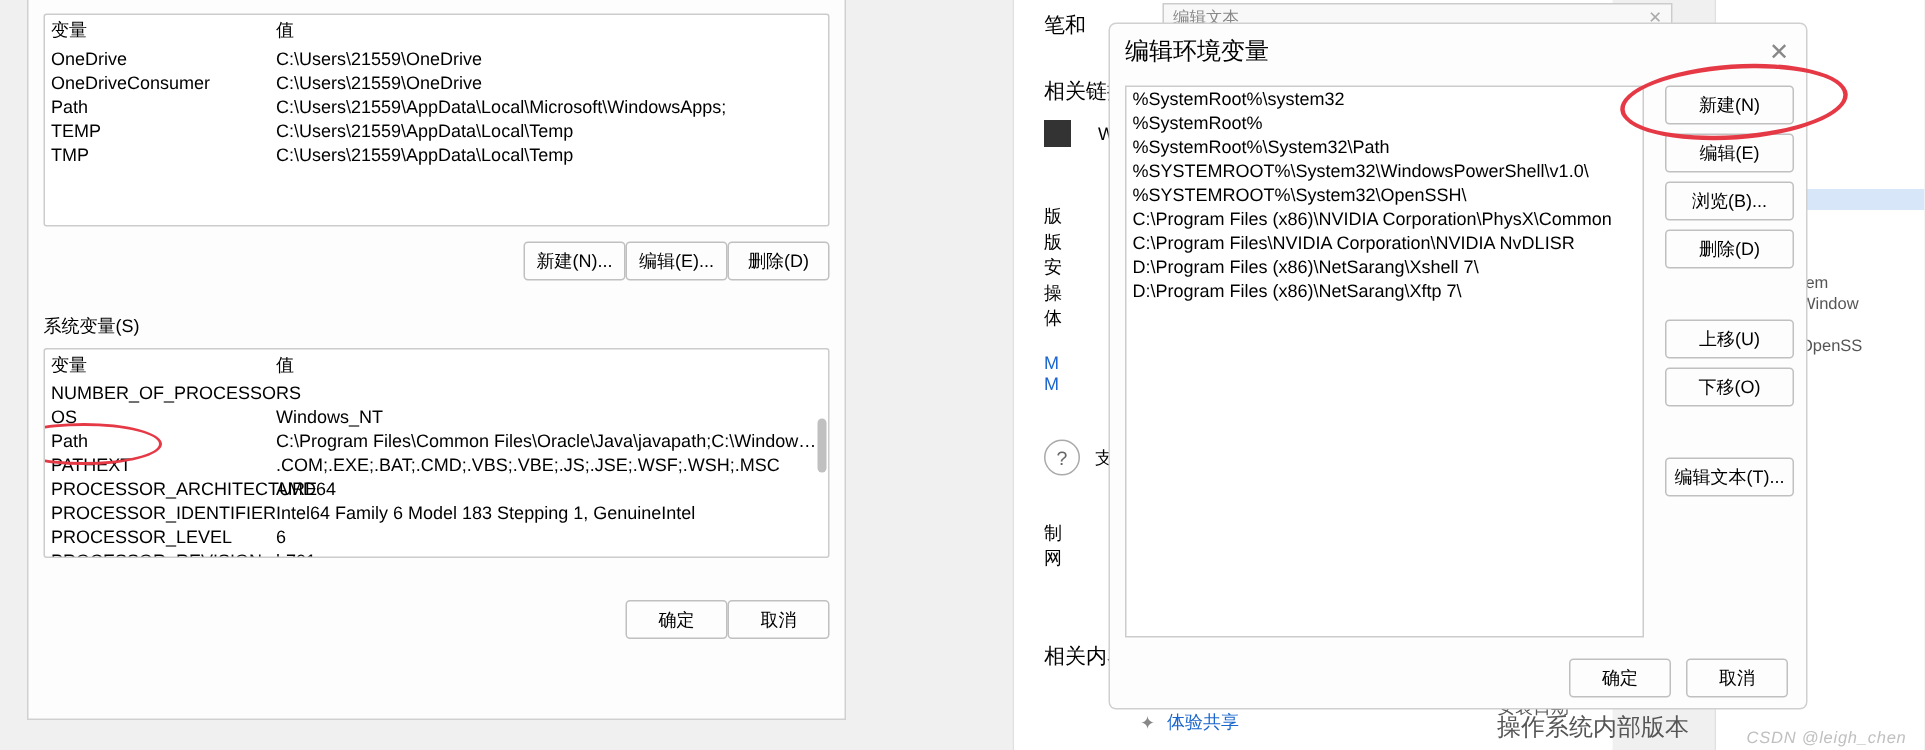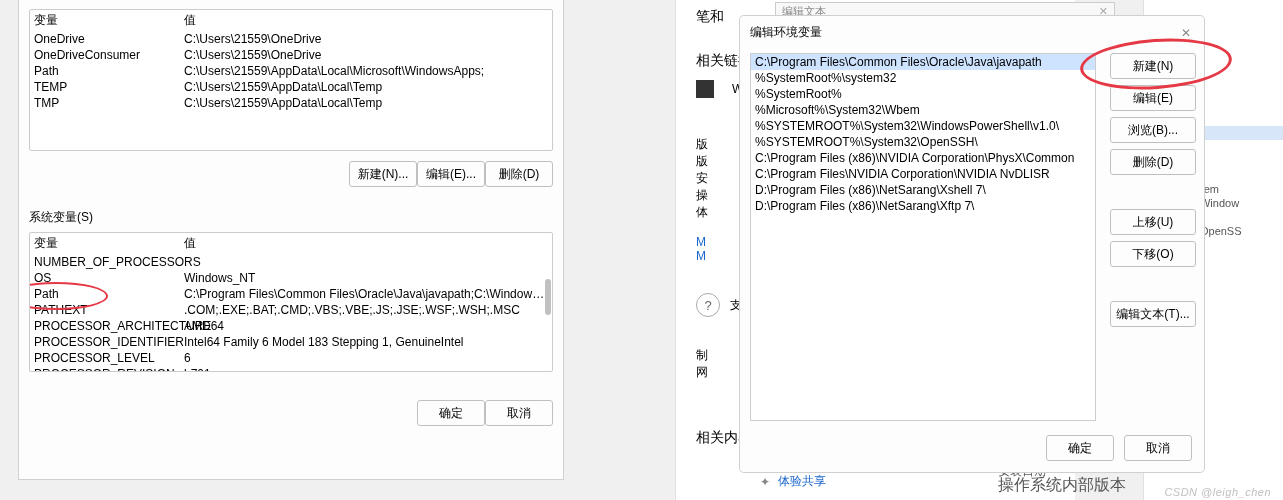--- a/index.html
+++ b/index.html
@@ -57,21 +57,21 @@
     
     .right-bg { position: absolute; right: 0; top: 0; width: 140px; height: 500px; background: #fff; border-left: 1px solid #e0e0e0; font-size: 11px; color: #555; }
     .rb-sel { background: #d8e6fa; padding: 1px 4px; color: #000; }
     .rb-item { padding: 1px 4px; white-space: nowrap; overflow: hidden; }
 
     
     .sysprop { position: absolute; left: 775px; top: 2px; width: 340px; height: 18px; background: #f8f8f8; border: 1px solid #ccc; display: flex; align-items: center; justify-content: space-between; padding: 0 6px; font-size: 11px; color: #888; }
 
     
     .edit-dialog { position: absolute; left: 740px; top: 16px; width: 464px; height: 456px; background: #fdfdfd; border-radius: 4px; box-shadow: 0 0 0 1px #d0d0d0; }
-    .edit-header { display: flex; justify-content: space-between; align-items: center; padding: 8px 10px; font-size: 12px; }
+    .edit-header { display: flex; justify-content: space-between; align-items: center; padding: 8px 10px; font-size: 16px; }
     .close-x { width: 16px; height: 16px; display: flex; align-items: center; justify-content: center; color: #888; cursor: pointer; }
     .edit-body { display: flex; gap: 14px; padding: 4px 8px 8px 10px; height: 380px; }
     .path-list { flex: 1; border: 1px solid #ccc; background: #fff; overflow: auto; }
     .path-item { padding: 1px 4px; white-space: nowrap; }
     .path-item.sel { background: #cde3ff; }
     .side-btns { display: flex; flex-direction: column; gap: 6px; }
     .side-btns .btn { width: 86px; }
     .side-btns .spacer { height: 22px; }
     .new-circle { position: relative; }
     .new-circle::before { content: ''; position: absolute; left: -30px; top: -14px; width: 146px; height: 44px; border: 3px solid #e63946; border-radius: 50%; transform: rotate(-4deg); pointer-events: none; }
@@ -214,24 +214,23 @@
   </div>
 </div>
 
 <div class="edit-dialog">
   <div class="edit-header">
     <span>编辑环境变量</span>
     <span class="close-x">✕</span>
   </div>
   <div class="edit-body">
     <div class="path-list">
-      <div class="path-item sel">C:\Program Files\Common Files\Oracle\Java\javapath</div>
       <div class="path-item">%SystemRoot%\system32</div>
       <div class="path-item">%SystemRoot%</div>
-      <div class="path-item">%Microsoft%\System32\Wbem</div>
+      <div class="path-item">%SystemRoot%\System32\Path</div>
       <div class="path-item">%SYSTEMROOT%\System32\WindowsPowerShell\v1.0\</div>
       <div class="path-item">%SYSTEMROOT%\System32\OpenSSH\</div>
       <div class="path-item">C:\Program Files (x86)\NVIDIA Corporation\PhysX\Common</div>
       <div class="path-item">C:\Program Files\NVIDIA Corporation\NVIDIA NvDLISR</div>
       <div class="path-item">D:\Program Files (x86)\NetSarang\Xshell 7\</div>
       <div class="path-item">D:\Program Files (x86)\NetSarang\Xftp 7\</div>
     </div>
     <div class="side-btns">
       <div class="new-circle"><button class="btn">新建(N)</button></div>
       <button class="btn">编辑(E)</button>

